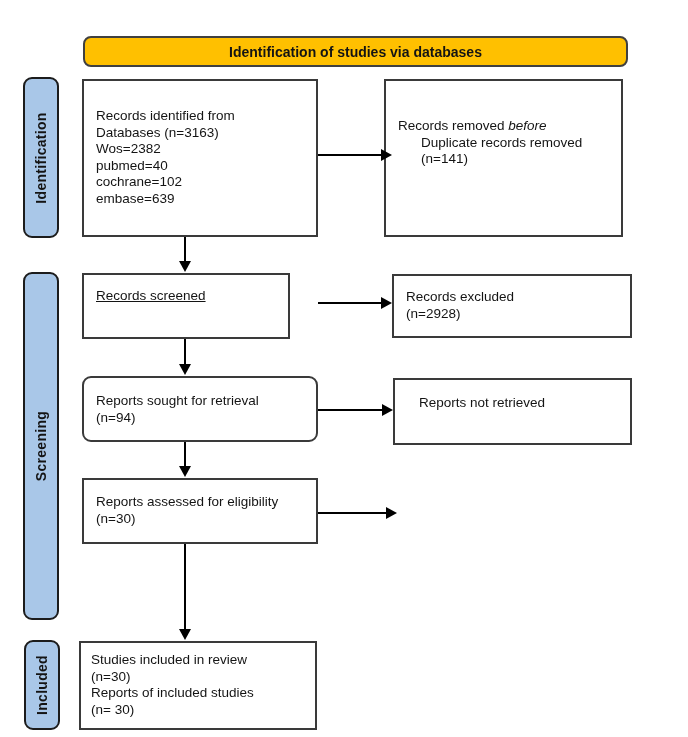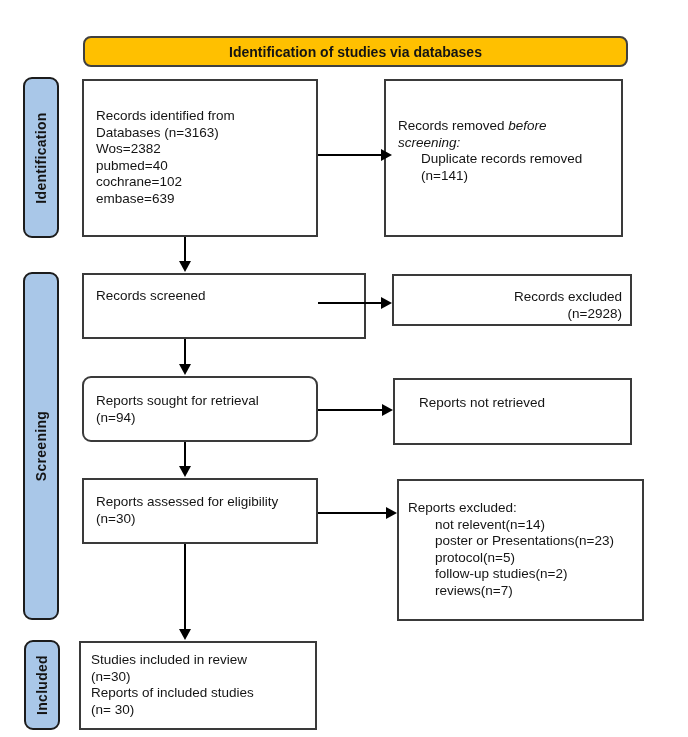--- a/index.html
+++ b/index.html
@@ -53,22 +53,22 @@
     line-height: 16.5px;
     color: #141414;
   }
   .fbox .ln { white-space: nowrap; }
   .ind1 { padding-left: 23px; }
   .ind2 { padding-left: 27px; }
   .it { font-style: italic; }
 
   #box-records-identified { left: 82px;  top: 79px;  width: 236px; height: 158px; padding: 27px 8px 0 12px; }
   #box-records-removed    { left: 384px; top: 79px;  width: 239px; height: 158px; padding: 37px 6px 0 12px; }
-  #box-records-screened   { left: 82px;  top: 273px; width: 284px; height: 66px;  padding: 13px 8px 0 12px; }
-  #box-records-excluded   { left: 392px; top: 274px; width: 240px; height: 52px;  padding: 13px 8px 0 12px; text-align: right; }
+  #box-records-screened   { left: 82px;  top: 273px; width: 208px; height: 66px;  padding: 13px 8px 0 12px; text-decoration: underline; }
+  #box-records-excluded   { left: 392px; top: 274px; width: 240px; height: 64px;  padding: 13px 8px 0 12px; }
   #box-reports-sought     { left: 82px;  top: 376px; width: 236px; height: 66px;  padding: 15px 8px 0 12px; border-radius: 9px; }
   #box-reports-not-retrieved { left: 393px; top: 378px; width: 239px; height: 67px; padding: 15px 8px 0 24px; }
   #box-reports-assessed   { left: 82px;  top: 478px; width: 236px; height: 66px;  padding: 14px 8px 0 12px; }
   #box-reports-excluded   { left: 397px; top: 479px; width: 247px; height: 142px; padding: 19px 6px 0 9px; }
   #box-studies-included   { left: 79px;  top: 641px; width: 238px; height: 89px;  padding: 9px 8px 0 10px; }
 
   
   .vline { position: absolute; width: 2px;  background: #000000; }
   .hline { position: absolute; height: 2px; background: #000000; }
   .head-down {
@@ -105,21 +105,20 @@
     <div class="ln">Records identified from</div>
     <div class="ln">Databases (n=3163)</div>
     <div class="ln">Wos=2382</div>
     <div class="ln">pubmed=40</div>
     <div class="ln">cochrane=102</div>
     <div class="ln">embase=639</div>
   </div>
 
   <div class="fbox" id="box-records-removed">
     <div class="ln"><span>Records removed </span><span class="it">before</span></div>
-    <div class="ln it">screening:</div>
     <div class="ln ind1">Duplicate records removed</div>
     <div class="ln ind1">(n=141)</div>
   </div>
 
   <div class="fbox" id="box-records-screened">
     <div class="ln">Records screened</div>
   </div>
 
   <div class="fbox" id="box-records-excluded">
     <div class="ln">Records excluded</div>
@@ -133,28 +132,20 @@
 
   <div class="fbox" id="box-reports-not-retrieved">
     <div class="ln">Reports not retrieved</div>
   </div>
 
   <div class="fbox" id="box-reports-assessed">
     <div class="ln">Reports assessed for eligibility</div>
     <div class="ln">(n=30)</div>
   </div>
 
-  <div class="fbox" id="box-reports-excluded">
-    <div class="ln">Reports excluded:</div>
-    <div class="ln ind2">not relevent(n=14)</div>
-    <div class="ln ind2">poster or Presentations(n=23)</div>
-    <div class="ln ind2">protocol(n=5)</div>
-    <div class="ln ind2">follow-up studies(n=2)</div>
-    <div class="ln ind2">reviews(n=7)</div>
-  </div>
 
   <div class="fbox" id="box-studies-included">
     <div class="ln">Studies included in review</div>
     <div class="ln">(n=30)</div>
     <div class="ln">Reports of included studies</div>
     <div class="ln">(n= 30)</div>
   </div>
 
   <div class="vline" style="left:184px; top:237px; height:26px;"></div>
   <div class="head-down" style="left:179px; top:261px;"></div>

